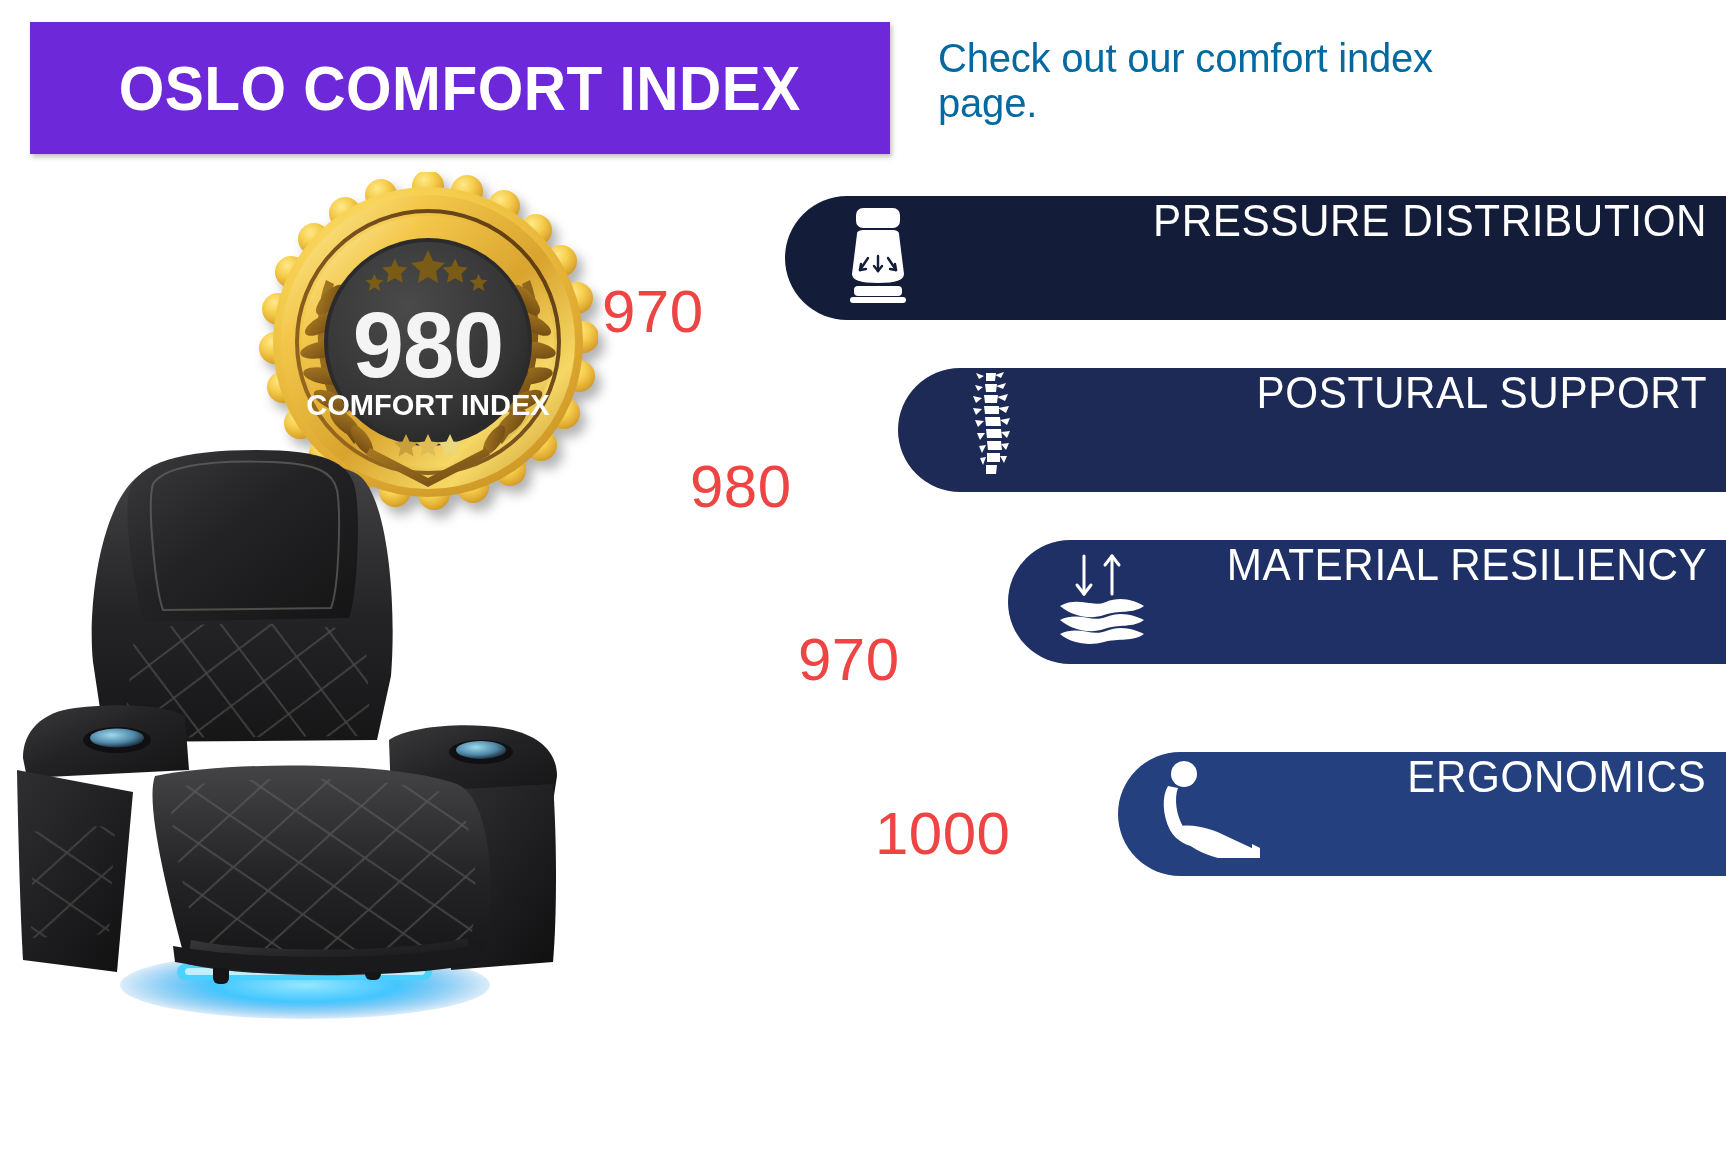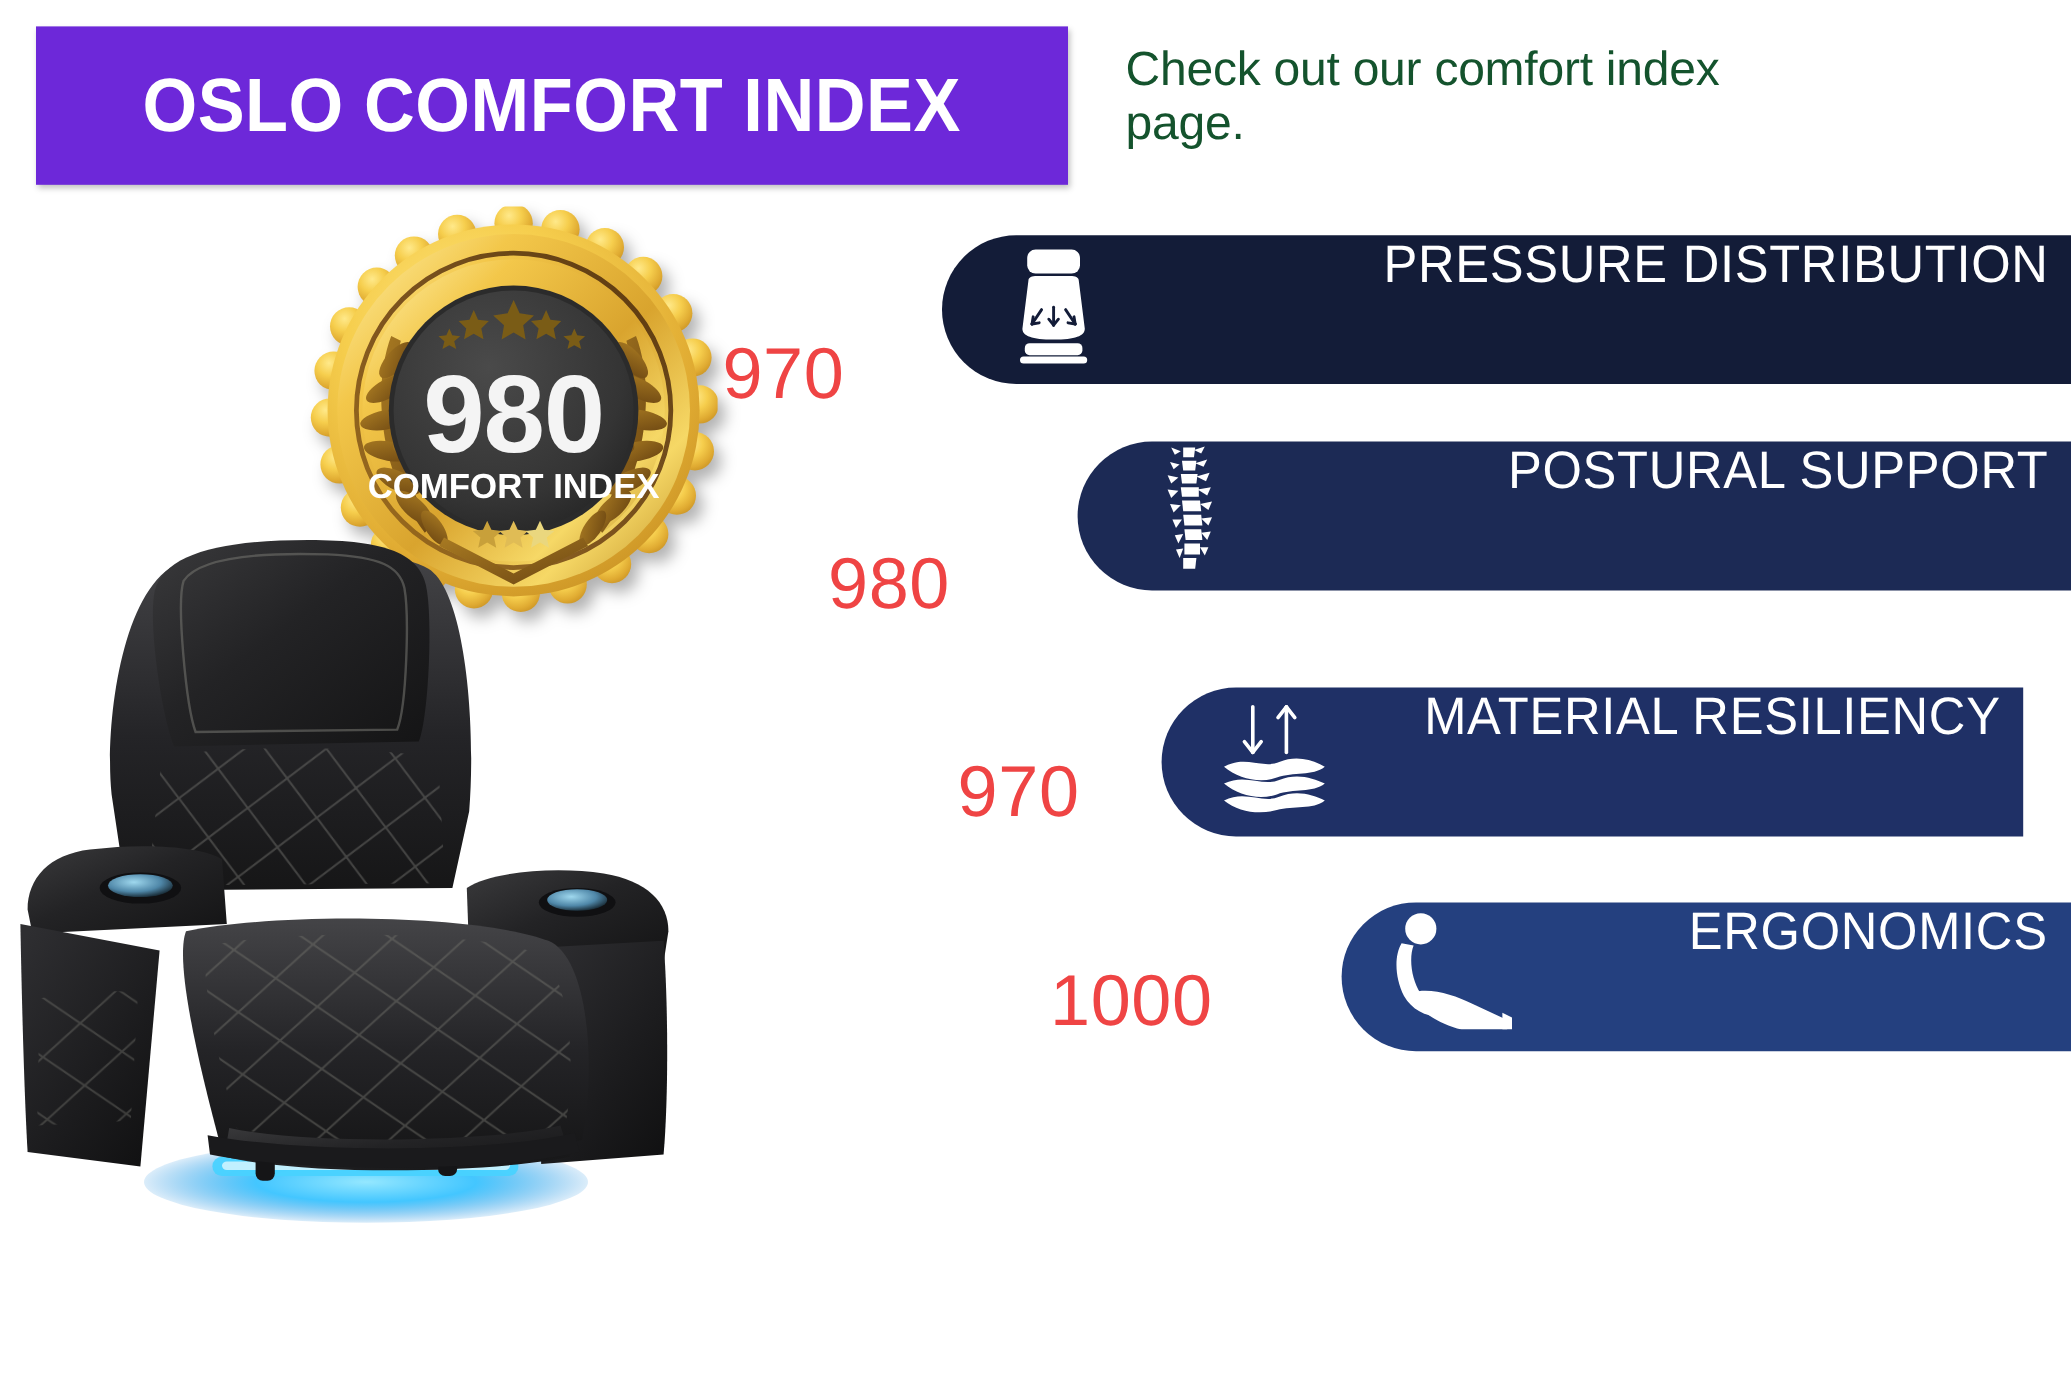--- a/index.html
+++ b/index.html
@@ -23,21 +23,21 @@
     color:#ffffff;
     font-size:63px;
     font-weight:bold;
     letter-spacing:0.5px;
     white-space:nowrap;
     font-family:"Liberation Sans", sans-serif;
     transform:scaleX(0.93);
   }
   .subtitle{
     position:absolute;left:938px;top:36px;width:560px;
-    color:#14532d;
+    color:#0369a1;
     font-size:40px;
     line-height:1.12;
     font-family:"Liberation Sans", sans-serif;
     letter-spacing:-0.2px;
   }
 
   
   .badge{
     position:absolute;left:258px;top:172px;width:340px;height:340px;
   }
@@ -97,21 +97,21 @@
     font-family:"Liberation Sans", sans-serif;
     letter-spacing:0.5px;
     white-space:nowrap;
   }
 
   
   #row1 .bar{left:785px;top:196px;}
   #row1 .bar-value{left:602px;top:277px;}
   #row2 .bar{left:898px;top:368px;}
   #row2 .bar-value{left:690px;top:452px;}
-  #row3 .bar{left:968px;top:540px;margin-top:33px;}
+  #row3 .bar{left:1008px;top:540px;}
   #row3 .bar-value{left:798px;top:625px;}
   #row4 .bar{left:1118px;top:752px;}
   #row4 .bar-value{left:875px;top:799px;}
 </style>
 </head>
 <body>
 
 <div id="stage">
 
   <div class="title-box">

